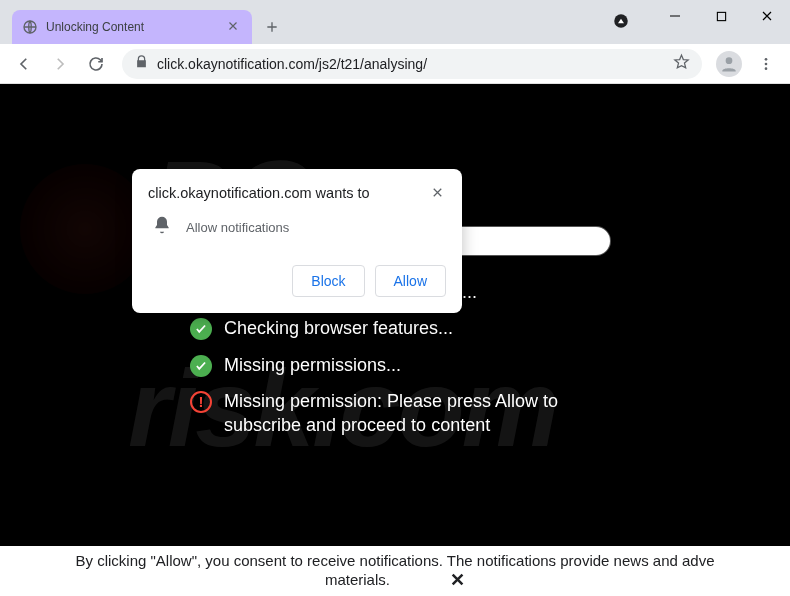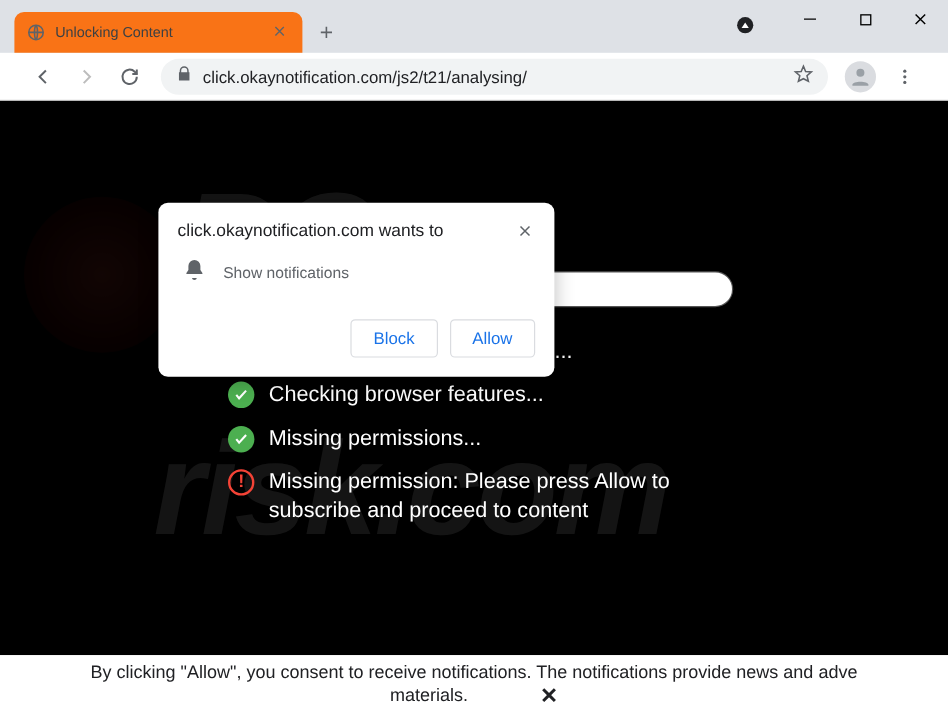--- a/index.html
+++ b/index.html
@@ -1,30 +1,30 @@
 <!DOCTYPE html>
 <html><head>
 <meta charset="utf-8">
 <style>
   * { margin: 0; padding: 0; box-sizing: border-box; }
   body { font-family: "Segoe UI", Arial, sans-serif; background: #fff; width: 790px; height: 596px; overflow: hidden; position: relative; }
   
   
   .titlebar { height: 44px; background: #dee1e6; display: flex; align-items: flex-end; padding-left: 12px; position: relative; }
-  .tab { background: #f97316; height: 34px; width: 240px; border-radius: 8px 8px 0 0; display: flex; align-items: center; padding: 0 10px; gap: 8px; }
+  .tab { background: #c4b5fd; height: 34px; width: 240px; border-radius: 8px 8px 0 0; display: flex; align-items: center; padding: 0 10px; gap: 8px; }
   .tab-favicon { width: 16px; height: 16px; color: #5f6368; }
   .tab-title { flex: 1; font-size: 12px; color: #3c4043; white-space: nowrap; overflow: hidden; }
   .tab-close { width: 16px; height: 16px; color: #5f6368; cursor: pointer; }
   .newtab-btn { width: 28px; height: 28px; display: flex; align-items: center; justify-content: center; margin-left: 6px; margin-bottom: 3px; color: #5f6368; cursor: pointer; }
   .win-controls { position: absolute; right: 0; top: 0; display: flex; }
   .win-btn { width: 46px; height: 32px; display: flex; align-items: center; justify-content: center; color: #000; cursor: pointer; }
   .titlebar-badge { position: absolute; right: 160px; top: 12px; width: 18px; height: 18px; }
   
   
-  .toolbar { height: 40px; background: #fff; display: flex; align-items: center; padding: 0 20px; gap: 4px; border-bottom: 1px solid #e0e0e0; }
+  .toolbar { height: 40px; background: #fff; display: flex; align-items: center; padding: 0 8px; gap: 4px; border-bottom: 1px solid #e0e0e0; }
   .nav-btn { width: 32px; height: 32px; display: flex; align-items: center; justify-content: center; color: #5f6368; border-radius: 50%; }
   .nav-btn.disabled { color: #bdbdbd; }
   .addressbar { flex: 1; height: 30px; background: #f1f3f4; border-radius: 15px; display: flex; align-items: center; padding: 0 12px; gap: 8px; margin: 0 6px; }
   .addr-lock { color: #5f6368; }
   .addr-text { flex: 1; font-size: 14px; color: #202124; white-space: nowrap; overflow: hidden; }
   .addr-star { color: #5f6368; }
   .avatar { width: 26px; height: 26px; background: #dadce0; border-radius: 50%; display: flex; align-items: center; justify-content: center; color: #5f6368; margin: 0 4px;}
   
   
   .content { position: relative; height: 462px; background: #000; overflow: hidden; }
@@ -209,21 +209,21 @@
             <path d="M6 6l12 12M6 18L18 6"></path>
           </svg>
       </span>
     </div>
     <div class="notif-body">
       <span class="notif-bell">
         <svg width="20" height="20" viewBox="0 0 24 24" fill="currentColor">
             <path d="M12 2a6 6 0 0 0-6 6v4l-2 3v1h16v-1l-2-3V8a6 6 0 0 0-6-6zm0 20a2.5 2.5 0 0 0 2.45-2h-4.9A2.5 2.5 0 0 0 12 22z"></path>
           </svg>
       </span>
-      <span class="notif-perm">Show notifications</span>
+      <span class="notif-perm">Allow notifications</span>
     </div>
     <div class="notif-actions">
       <button class="notif-btn">Block</button>
       <button class="notif-btn">Allow</button>
     </div>
   </div>
 </div>
 
 <div class="footer">
   <div>By clicking "Allow", you consent to receive notifications. The notifications provide news and adve</div>

